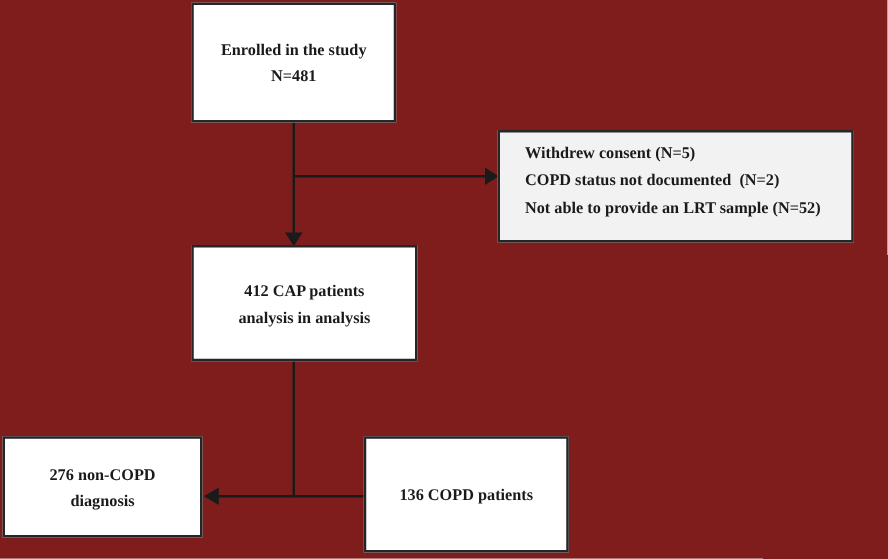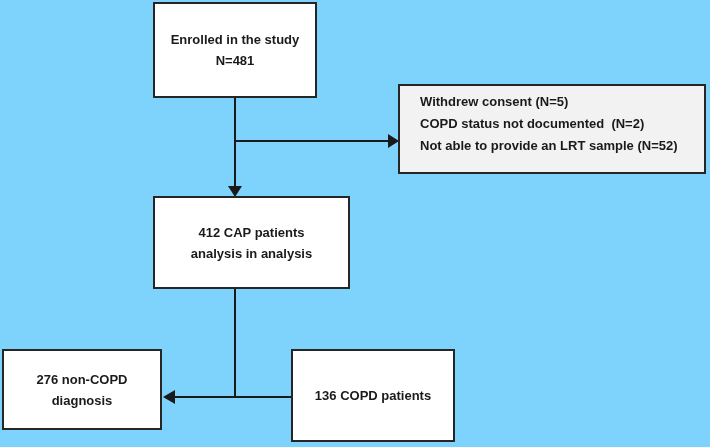--- a/index.html
+++ b/index.html
@@ -4,22 +4,22 @@
 <style>
   html, body {
     margin: 0;
     padding: 0;
     background: #ffffff;
   }
   .canvas {
     position: relative;
     width: 710px;
     height: 447px;
-    background: #7dd3fc;
-    font-family: Liberation Sans, sans-serif;
+    background: #7f1d1d;
+    font-family: Liberation Serif, serif;
     color: #1a1a1a;
     overflow: hidden;
   }
   .arrow-layer {
     position: absolute;
     left: 0;
     top: 0;
     width: 710px;
     height: 447px;
   }
@@ -31,25 +31,25 @@
     display: flex;
     flex-direction: column;
     align-items: center;
     justify-content: center;
     text-align: center;
     font-size: 13px;
     font-weight: 600;
     line-height: 21px;
   }
   .node-enrolled  { left: 153px; top: 2px;   width: 164px; height: 96px; }
-  .node-analysis  { left: 153px; top: 196px; width: 197px; height: 93px; }
+  .node-analysis  { left: 153px; top: 196px; width: 181px; height: 93px; }
   .node-noncopd   { left: 2px;   top: 349px; width: 160px; height: 81px; }
   .node-copd      { left: 291px; top: 349px; width: 164px; height: 93px; }
   .node-exclusions {
-    left: 398px; top: 84px; width: 308px; height: 90px;
+    left: 398px; top: 104px; width: 285px; height: 90px;
     background: #f2f2f2;
     align-items: flex-start;
     justify-content: flex-start;
     text-align: left;
     padding: 5px 4px 0 20px;
     line-height: 22px;
   }
   .exclusion-item {
     white-space: pre-wrap;
   }

